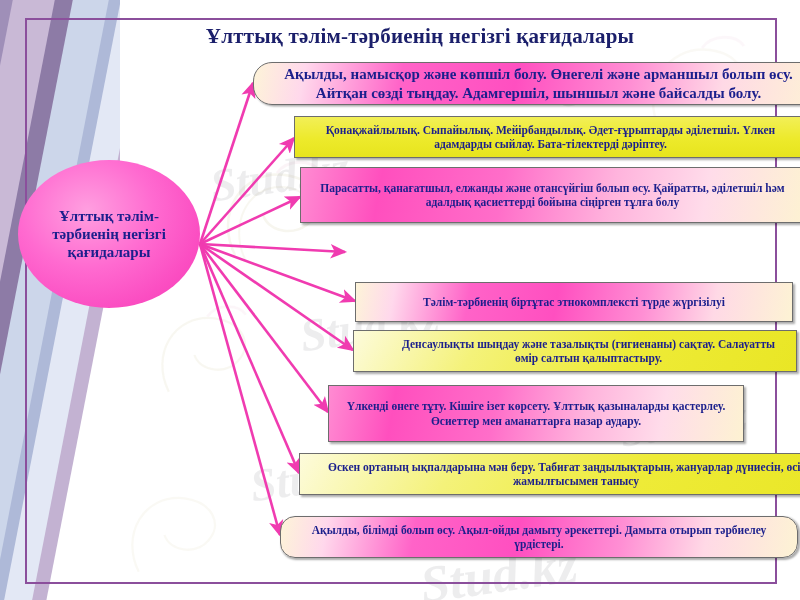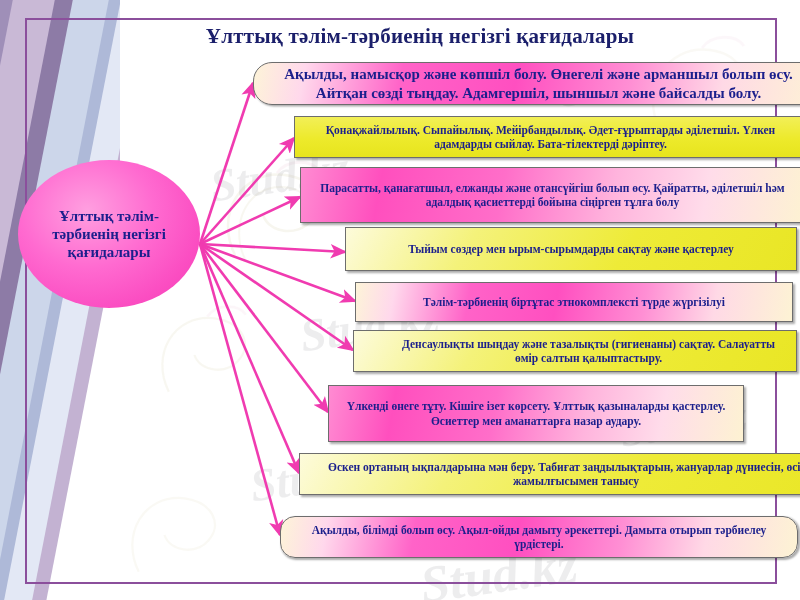--- a/index.html
+++ b/index.html
@@ -197,23 +197,20 @@
   </div>
 
   <div class="box yellow-flat" style="left:294px; top:116px; width:513px; height:42px; font-size:11.5px;">
     <span>Қонақжайлылық. Сыпайылық. Мейірбандылық. Әдет-ғұрыптарды әділетшіл. Үлкен адамдарды сыйлау. Бата-тілектерді дәріптеу.</span>
   </div>
 
   <div class="box pinkgrad2" style="left:300px; top:167px; width:505px; height:56px; font-size:11.5px;">
     <span>Парасатты, қанағатшыл, елжанды және отансүйгіш болып өсу. Қайратты, әділетшіл һәм адалдық қасиеттерді бойына сіңірген тұлға болу</span>
   </div>
 
-  <div class="box yellow" style="left:345px; top:227px; width:452px; height:44px; font-size:11.5px;">
-    <span>Тыйым сөздер мен ырым-сырымдарды сақтау және қастерлеу</span>
-  </div>
 
   <div class="box pinkgrad" style="left:355px; top:282px; width:438px; height:40px; font-size:11.5px;">
     <span>Тәлім-тәрбиенің біртұтас этнокомплексті түрде жүргізілуі</span>
   </div>
 
   <div class="box yellow" style="left:353px; top:330px; width:444px; height:42px; font-size:11.5px;padding-left:35px;">
     <span>Денсаулықты шыңдау және тазалықты (гигиенаны) сақтау. Салауатты өмір салтын қалыптастыру.</span>
   </div>
 
   <div class="box pinkgrad2" style="left:328px; top:385px; width:416px; height:57px; font-size:11.5px;">

